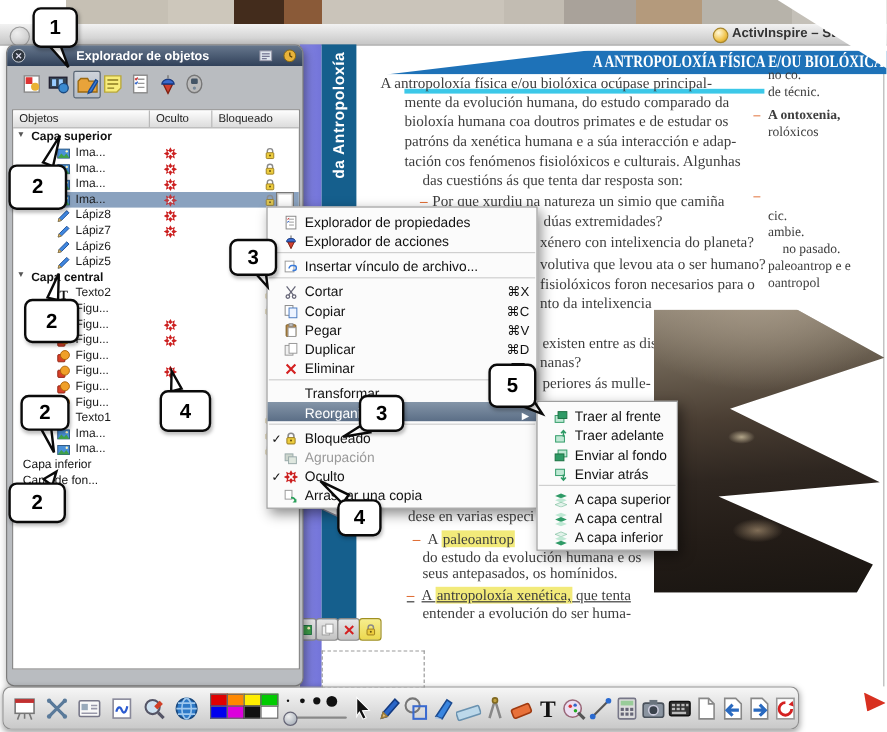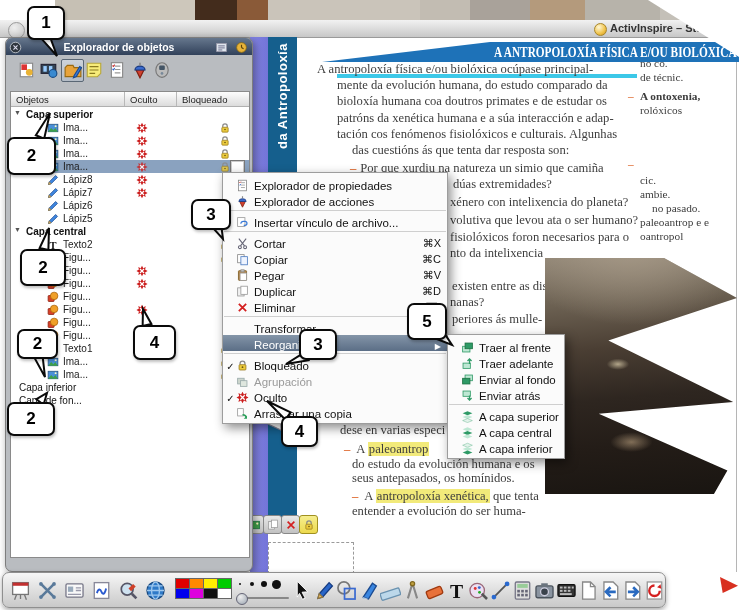--- a/index.html
+++ b/index.html
@@ -169,21 +169,21 @@
       <div class="pline serif abs" style="left: 640px; top: 202px; font-size: 11.3px;"><span style="display: inline-block; width: 12px;"></span><span>no pasado.</span></div>
       <div class="pline serif abs" style="left: 628px; top: 216px; font-size: 11.3px;"><span style="display: inline-block; width: 12px;"></span><span>paleoantrop e e</span></div>
       <div class="pline serif abs" style="left: 628px; top: 230px; font-size: 11.3px;"><span style="display: inline-block; width: 12px;"></span><span>oantropol</span></div>
     </div>
   <div class="abs" id="photo"></div>
   <div id="bottom-lines">
       <div class="pline serif abs" style="left: 340px; top: 423px;"><span>dese en varias especi</span></div>
       <div class="pline serif abs" style="left: 344px; top: 442px;"><span class="dash" style="margin-right: 6px;">–</span><span>A </span><span class="hl">paleoantrop</span></div>
       <div class="pline serif abs" style="left: 352px; top: 457px;"><span>do estudo da evolución humana e os</span></div>
       <div class="pline serif abs" style="left: 352px; top: 471px;"><span>seus antepasados, os homínidos.</span></div>
-      <div class="pline serif abs" style="left: 352px; top: 489px;"><span class="dash" style="margin-right: 6px;">–</span><span>A </span><span class="hl">antropoloxía xenética,</span><span> que tenta</span></div>
+      <div class="pline serif abs" style="left: 339px; top: 489px; text-decoration: underline;"><span class="dash" style="margin-right: 6px;">–</span><span>A </span><span class="hl">antropoloxía xenética,</span><span> que tenta</span></div>
       <div class="pline serif abs" style="left: 352px; top: 504px;"><span>entender a evolución do ser huma-</span></div>
     </div>
   <div class="abs" id="page-scroll-arrow">
     <svg width="20" height="16">
         <polygon points="17,2 4,8 17,14" fill="#fff" stroke="#889" stroke-width="1.2"></polygon>
       </svg>
   </div>
   <div class="abs" id="mini-toolbar">
       <div class="mini-btn" style="left: 0px;">
         <svg viewBox="0 0 16 16" stroke-width="1" fill="none">

